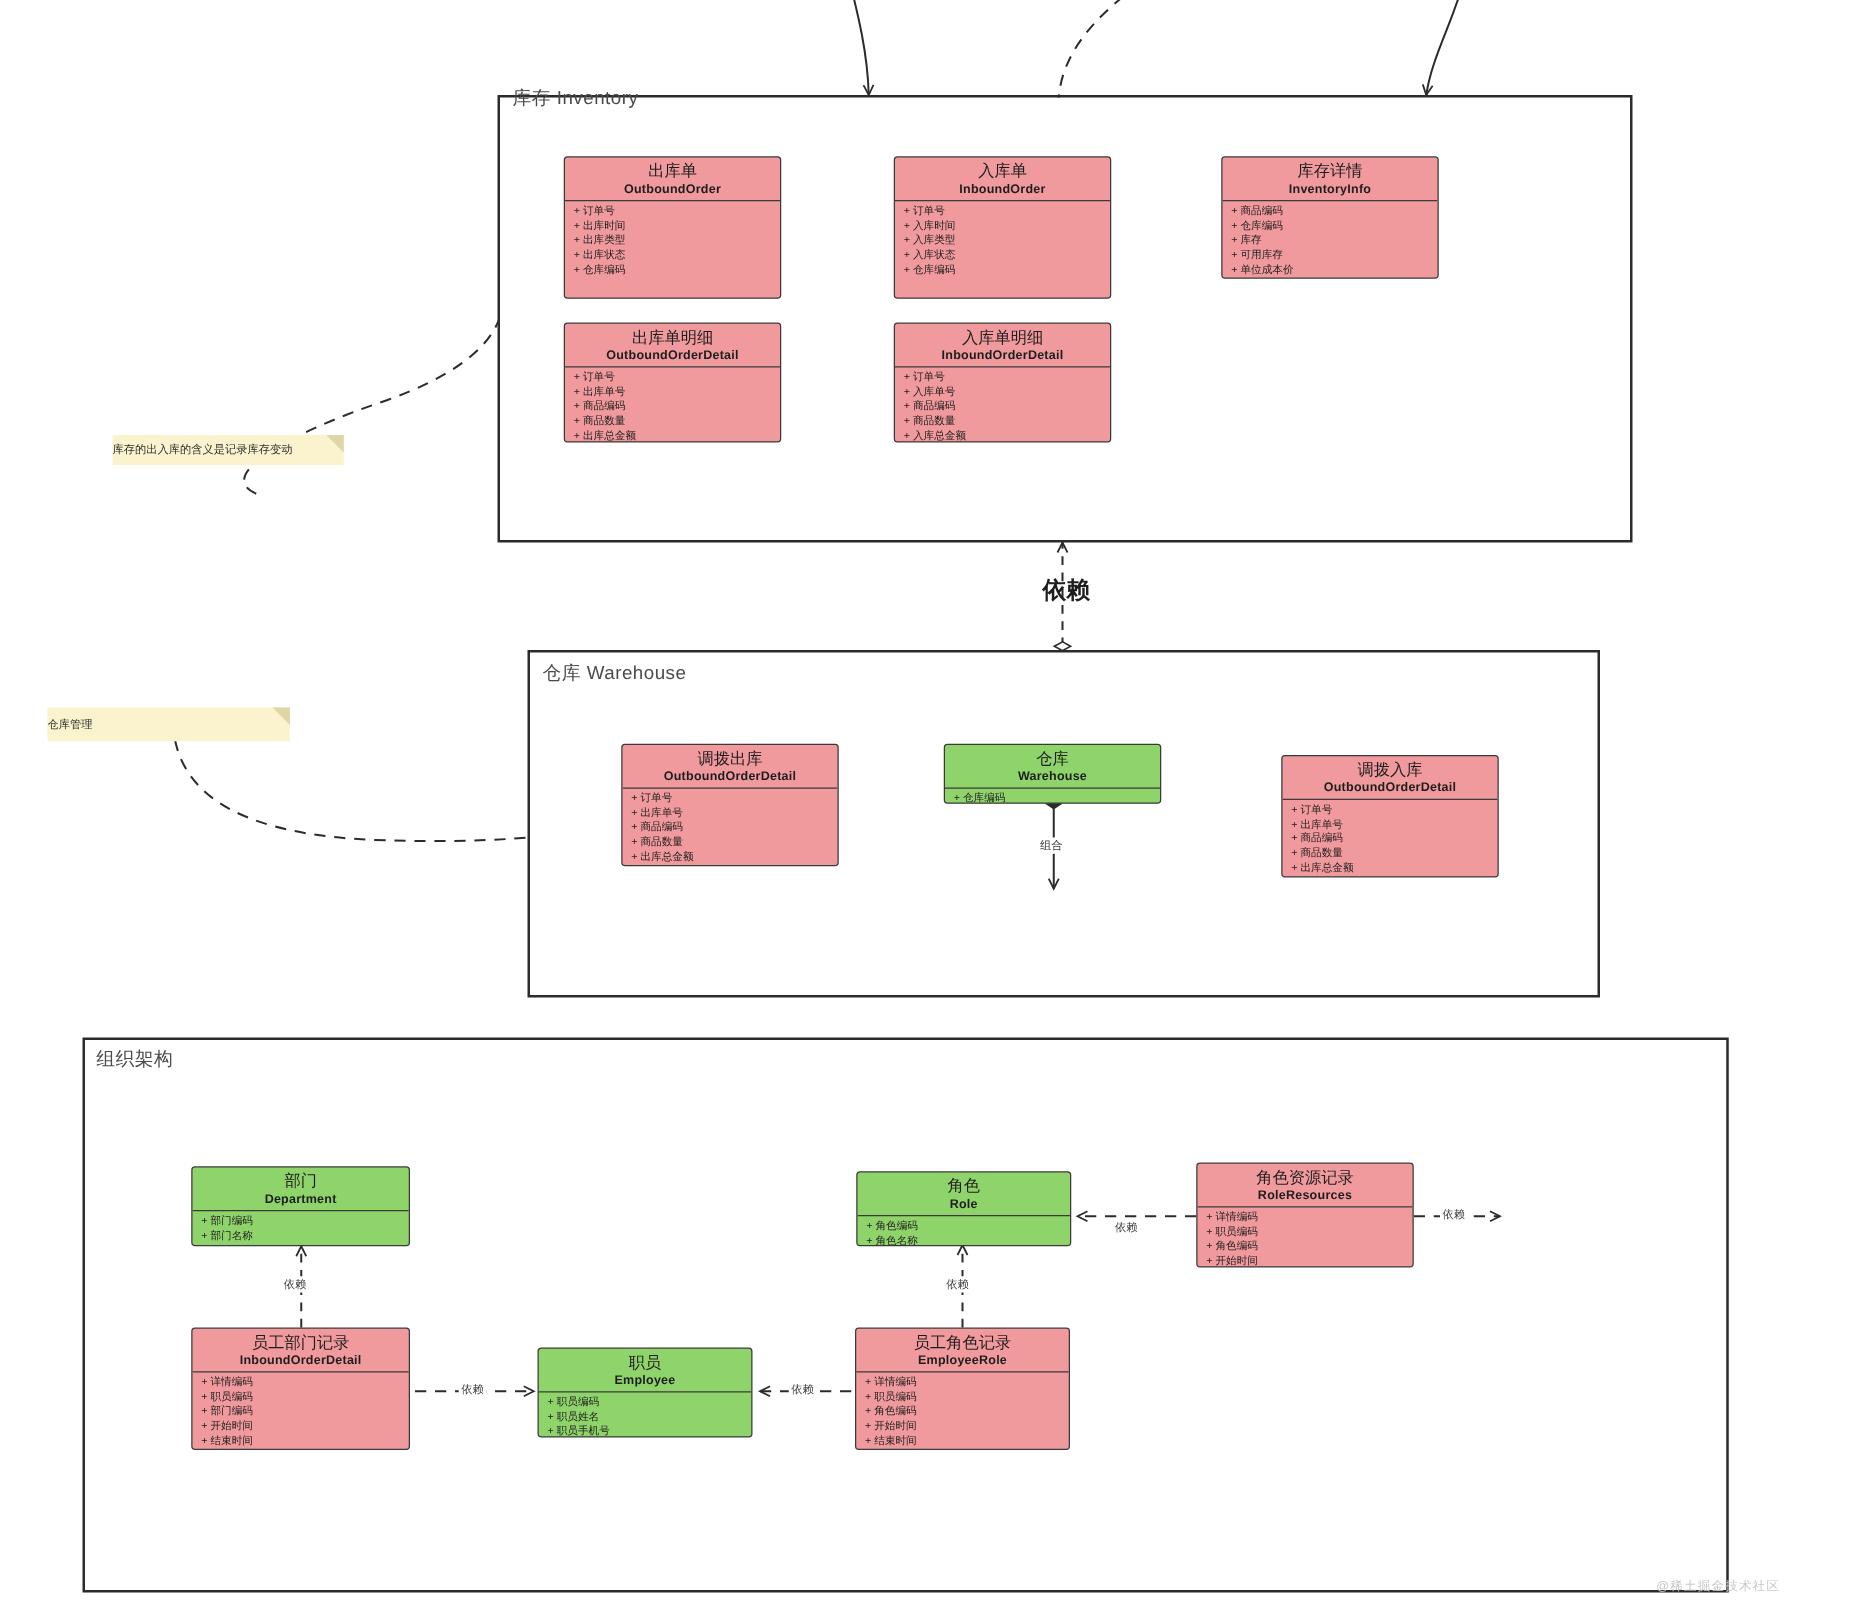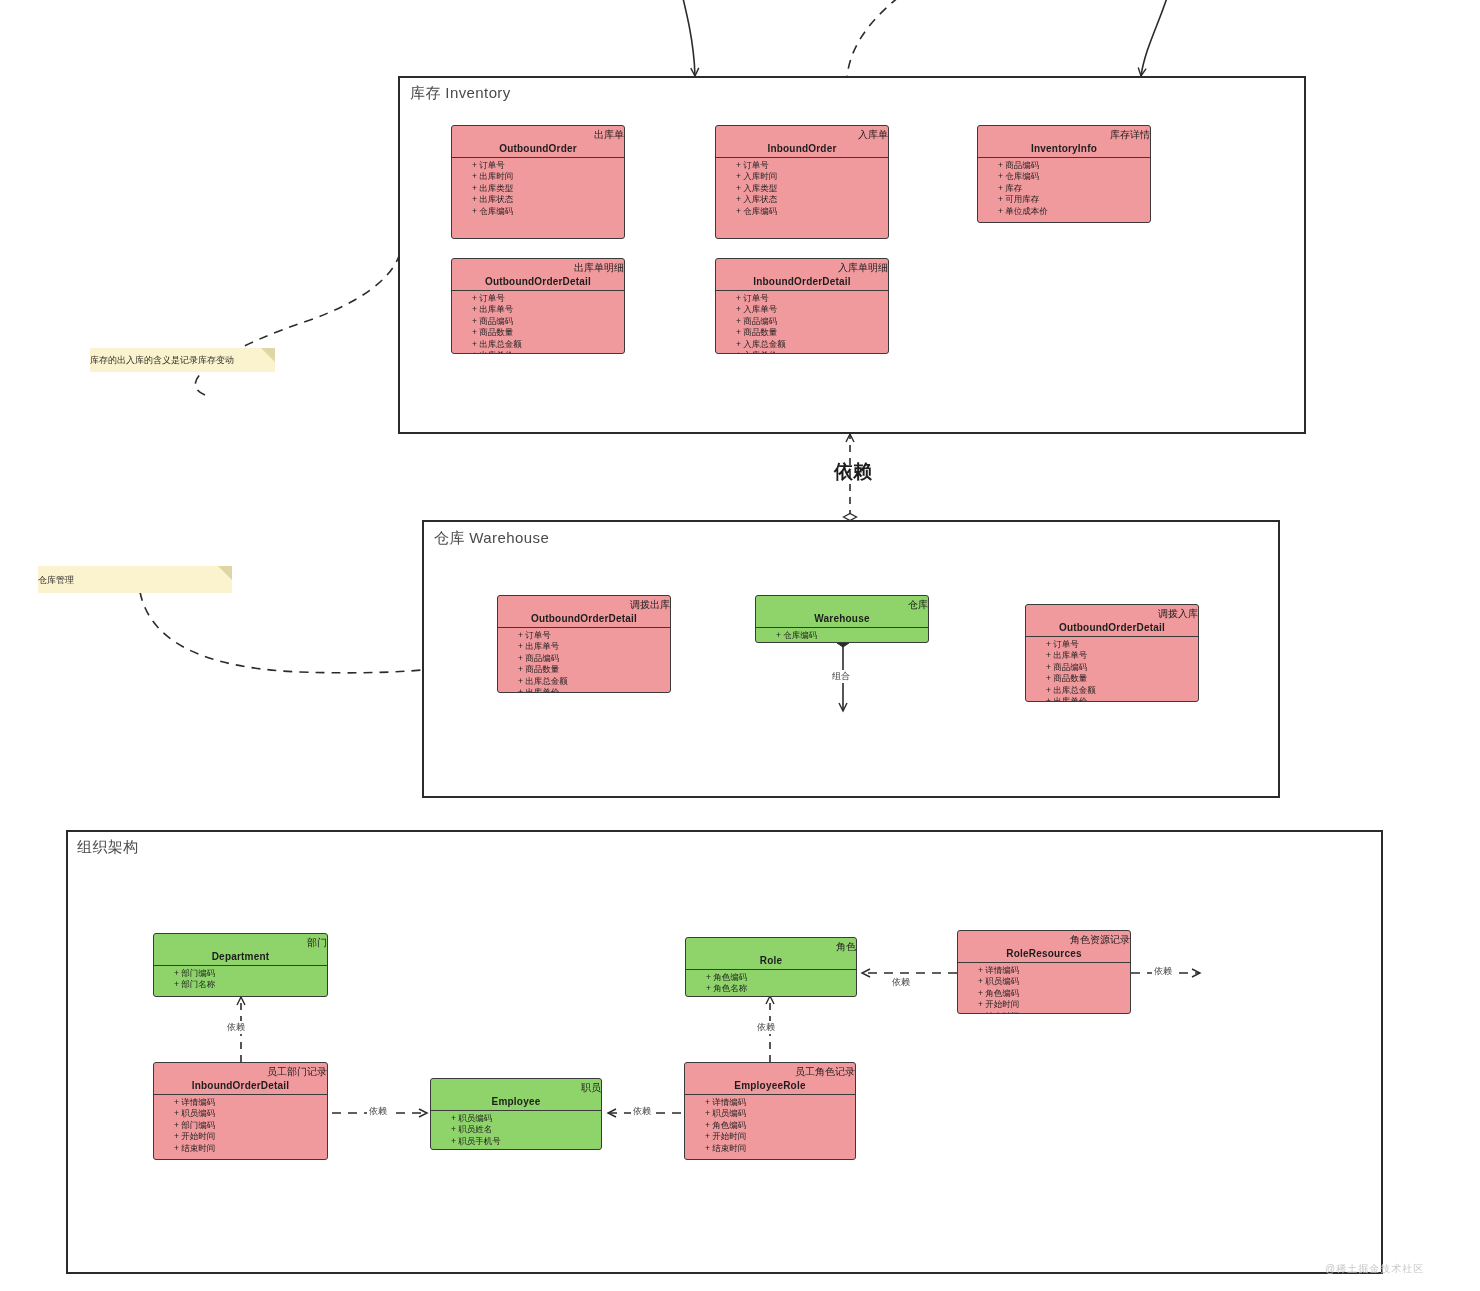--- a/index.html
+++ b/index.html
@@ -8,23 +8,23 @@
   svg.layer{position:absolute;left:0;top:0;width:1480px;height:1291px;pointer-events:none;}
 
   
   .package{position:absolute;border:2px solid #2b2b2b;background:transparent;box-sizing:border-box;}
   .package-title{position:absolute;font-size:15px;color:#4a4a4a;letter-spacing:.4px;white-space:nowrap;}
 
   
   .cls{position:absolute;box-sizing:border-box;border:1.5px solid #3a3a3a;border-radius:3px;
        box-shadow:0 0 0 0 rgba(0,0,0,0);overflow:hidden;}
   .cls .hdr{padding:3px 0 2px 0;text-align:center;border-bottom:1.5px solid #3a3a3a;}
-  .cls .cn{font-size:10px;color:#1d1d1d;line-height:1.25;white-space:nowrap;text-align:right;}
+  .cls .cn{font-size:13px;color:#1d1d1d;line-height:1.25;white-space:nowrap;}
   .cls .en{font-size:10px;font-weight:bold;color:#1d1d1d;line-height:1.3;white-space:nowrap;letter-spacing:.2px;}
-  .cls .attrs{padding:2px 0 3px 13px;}
+  .cls .attrs{padding:2px 0 3px 0;}
   .cls .attr{font-size:8.5px;color:#1d1d1d;line-height:11.6px;white-space:nowrap;padding-left:7px;}
   .cls.red{background:#f19a9e;}
   .cls.green{background:#8fd46a;}
 
   
   .note{position:absolute;background:#fbf3cd;box-sizing:border-box;}
   .note .ntext{position:absolute;left:0;right:0;top:50%;transform:translateY(-50%);
                font-size:9px;color:#2e2e2e;white-space:nowrap;}
   .note .fold{position:absolute;right:0;top:0;width:0;height:0;
               border-left:14px solid transparent;border-top:14px solid #e0d5a4;}
@@ -78,21 +78,21 @@
     <path d="M681,1113 L608,1113" fill="none" stroke="#2b2b2b" stroke-width="1.6" stroke-dasharray="9,7" marker-end="url(#arrOpen)"></path>
 
     <path d="M770,1062 L770,996" fill="none" stroke="#2b2b2b" stroke-width="1.6" stroke-dasharray="7,6" marker-end="url(#arrOpen)"></path>
 
     <path d="M957,973 L862,973" fill="none" stroke="#2b2b2b" stroke-width="1.6" stroke-dasharray="9,7" marker-end="url(#arrOpen)"></path>
 
     <path d="M1131,973 L1200,973" fill="none" stroke="#2b2b2b" stroke-width="1.6" stroke-dasharray="9,7" marker-end="url(#arrOpen)"></path>
   </svg>
 
   <div class="package" style="left:398px;top:76px;width:908px;height:358px;"></div>
-  <div class="package-title" style="left:410px;top:84px;">库存 Inventory</div>
+  <div class="package-title" style="left:410px;top:69px;">库存 Inventory</div>
 
   <div class="cls red" style="left:451px;top:125px;width:174px;height:114px;">
     <div class="hdr">
       <div class="cn">出库单</div>
       <div class="en">OutboundOrder</div>
     </div>
     <div class="attrs">
       <div class="attr">+ 订单号</div>
       <div class="attr">+ 出库时间</div>
       <div class="attr">+ 出库类型</div>

